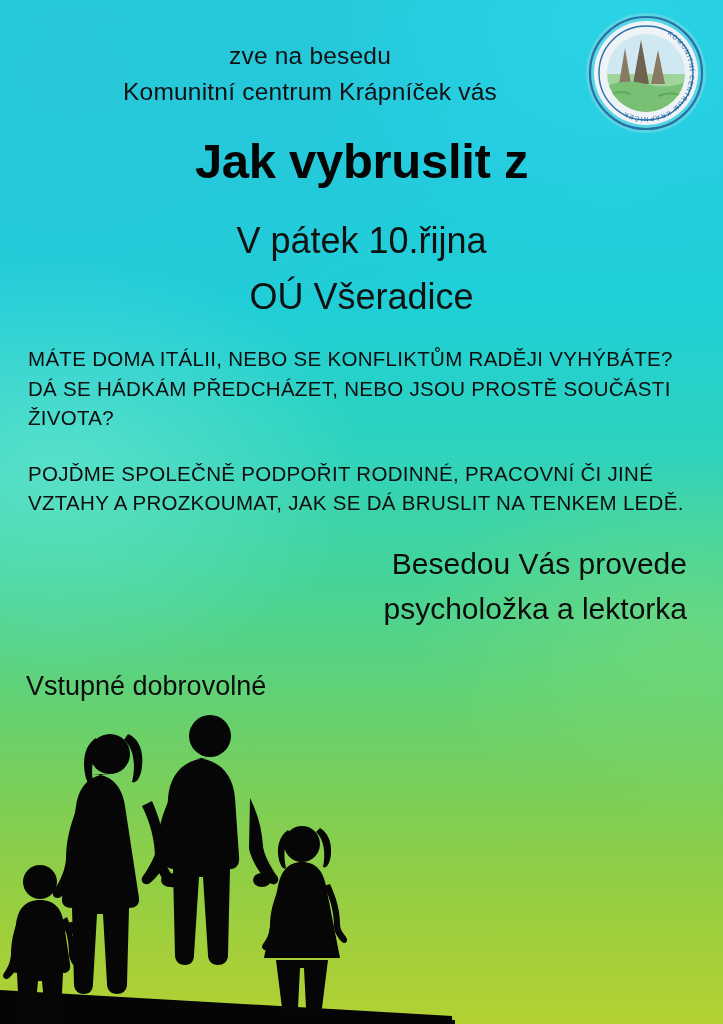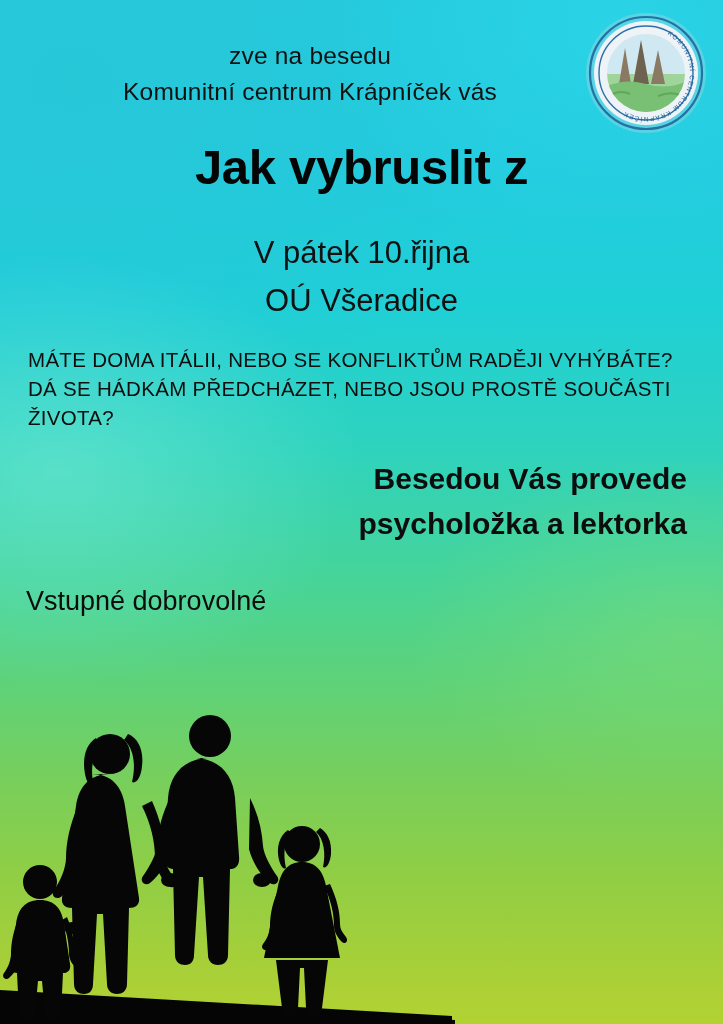--- a/index.html
+++ b/index.html
@@ -76,32 +76,32 @@
   }
 
   
   .headline {
     text-align: center;
     font-size: 49px;
     font-weight: 700;
     line-height: 1.18;
     letter-spacing: -0.3px;
     color: #050505;
-    margin: 30px 0 0 0;
+    margin: 24px 0 0 0;
   }
   .headline .l2 { display: block; }
 
   
   .when {
     text-align: center;
-    font-size: 31px;
+    font-size: 36px;
     line-height: 1.55;
     font-weight: 500;
     color: #111;
-    margin: 32px 0 0 0;
+    margin: 22px 0 0 0;
   }
   .when div { display: block; }
 
   
   .body-text {
     margin: 20px 0 0 2px;
     font-size: 20.5px;
     line-height: 1.42;
     letter-spacing: 0.3px;
     text-transform: uppercase;
@@ -110,21 +110,21 @@
   }
   .body-text p { margin: 0; }
   .body-text p + p { margin-top: 27px; }
 
   
   .speaker {
     margin: 24px 0 0 0;
     text-align: right;
     font-size: 30px;
     line-height: 1.5;
-    font-weight: 700;
+    font-weight: 400;
     color: #0d0d0d;
     padding-right: 10px;
   }
   .speaker div { display: block; }
 
   .entry {
     margin: 40px 0 0 0;
     text-align: left;
     font-size: 27px;
     color: #0d0d0d;
@@ -237,20 +237,21 @@
       <span class="l1">Jak vybruslit z</span>
     </h1>
 
     <div class="when">
       <div>V pátek 10.řijna</div>
       <div>OÚ Všeradice</div>
     </div>
 
     <div class="body-text">
       <p>MÁTE DOMA ITÁLII, NEBO SE KONFLIKTŮM RADĚJI VYHÝBÁTE? DÁ SE HÁDKÁM PŘEDCHÁZET, NEBO JSOU PROSTĚ SOUČÁSTI ŽIVOTA?</p>
+      <p>POJĎME SPOLEČNĚ PODPOŘIT RODINNÉ, PRACOVNÍ ČI JINÉ VZTAHY A PROZKOUMAT, JAK SE DÁ BRUSLIT NA TENKEM LEDĚ.</p>
     </div>
 
     <div class="speaker">
       <div>Besedou Vás provede</div>
       <div>psycholožka a lektorka</div>
     </div>
 
     <div class="entry">Vstupné dobrovolné</div>
 
   </div>

